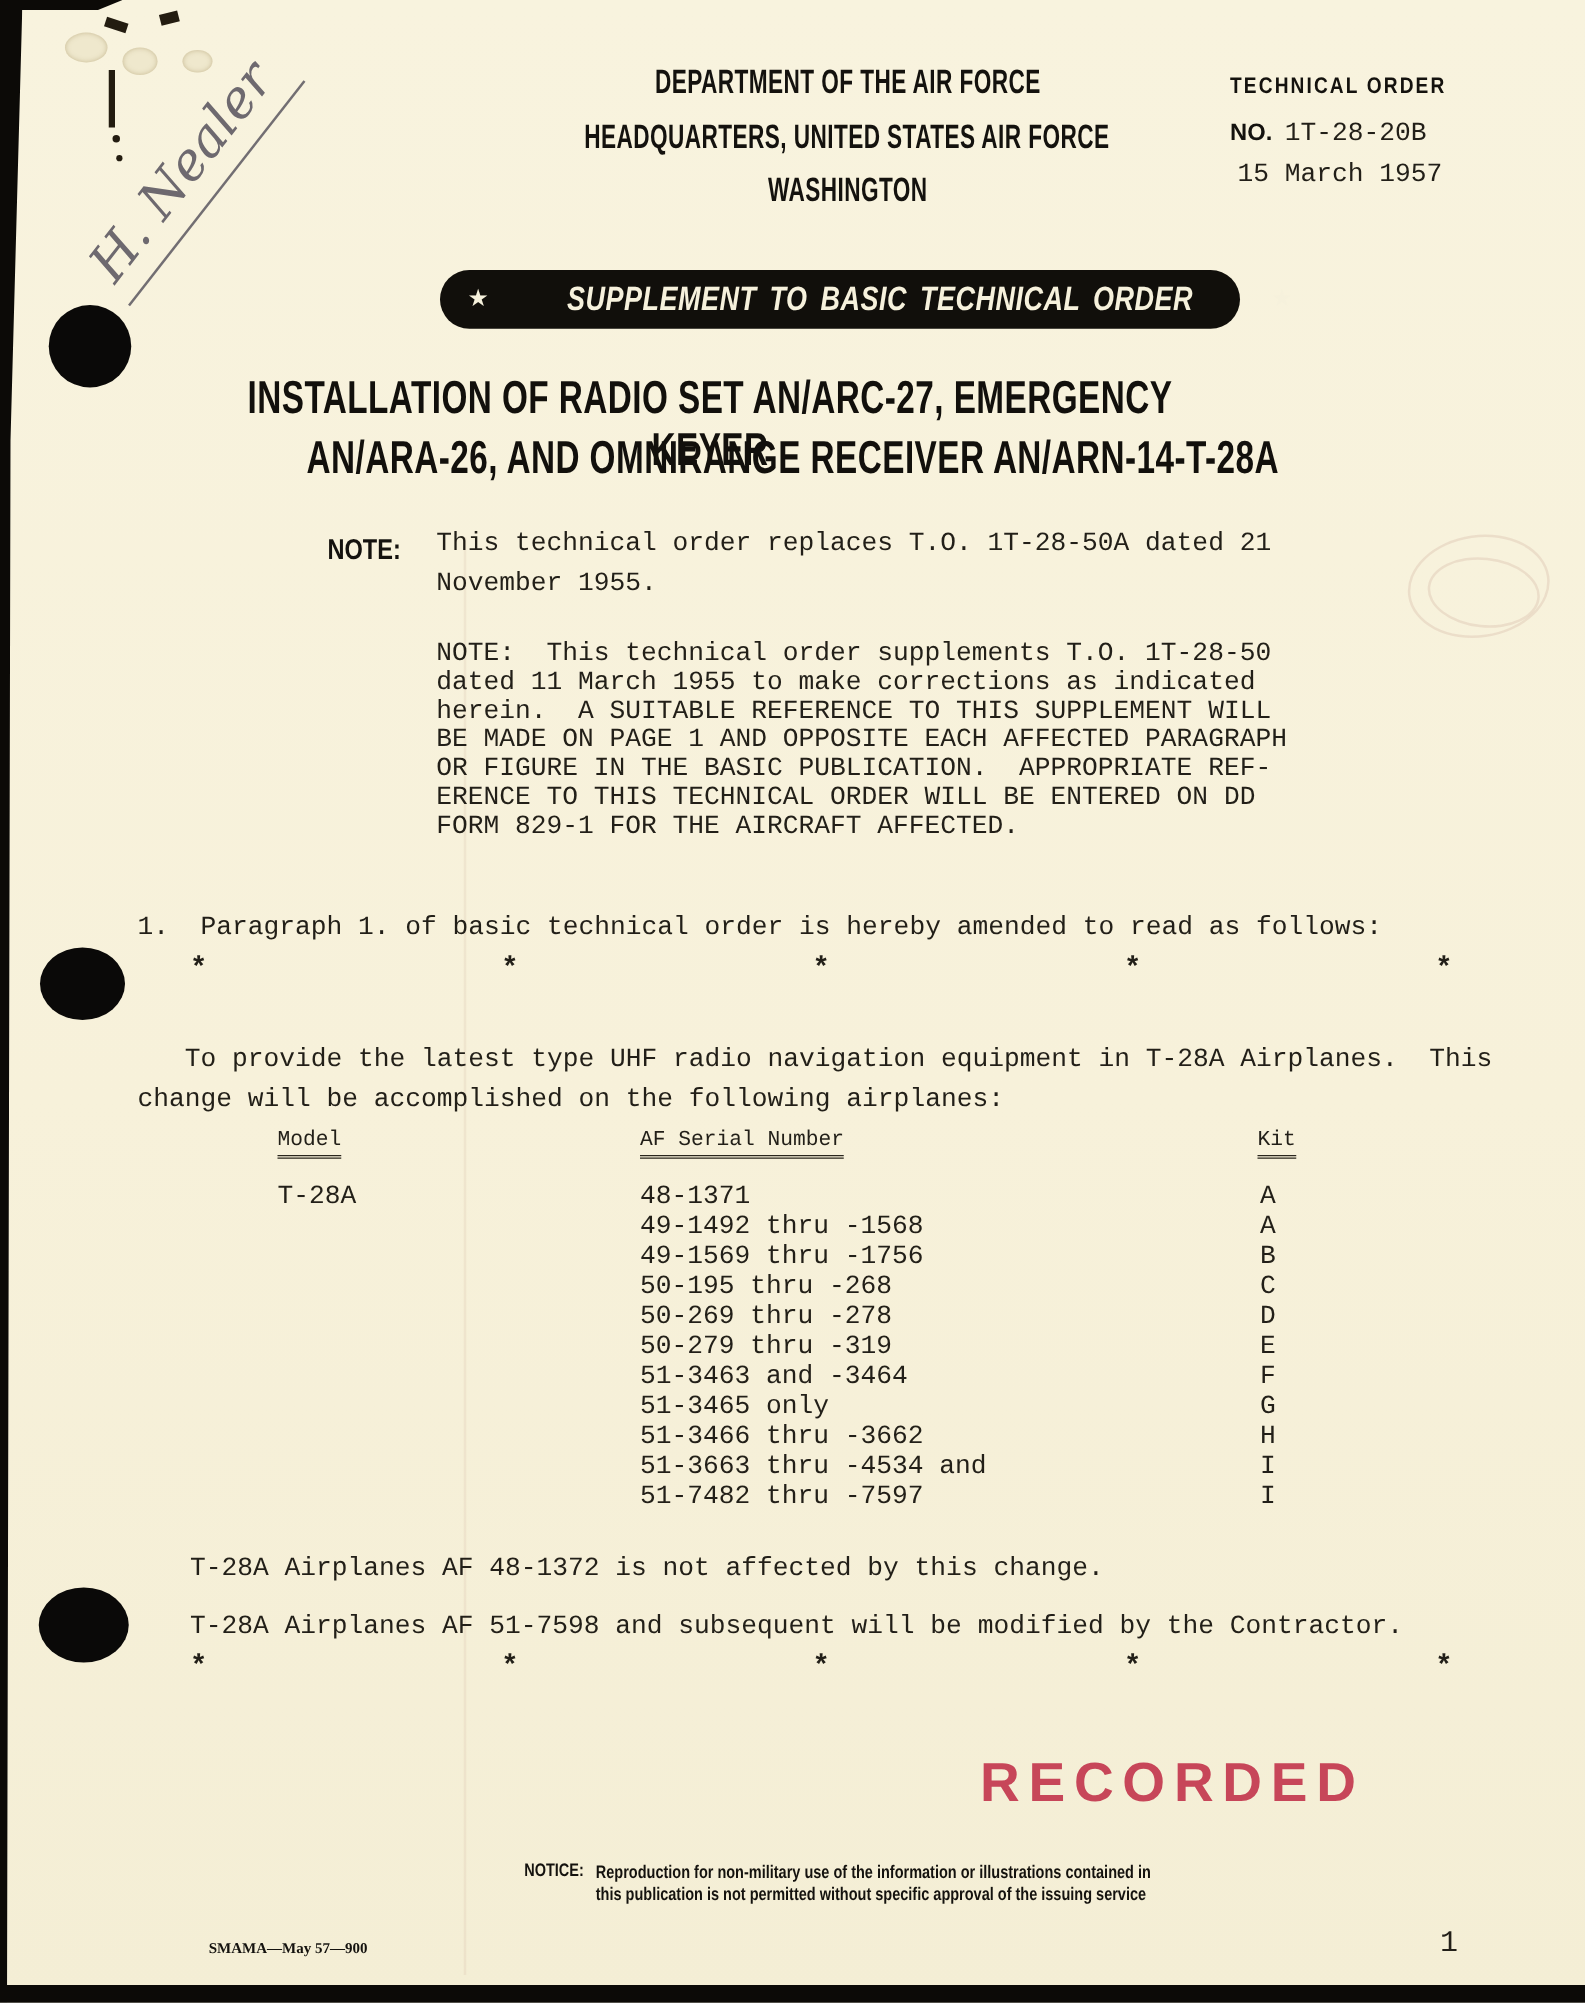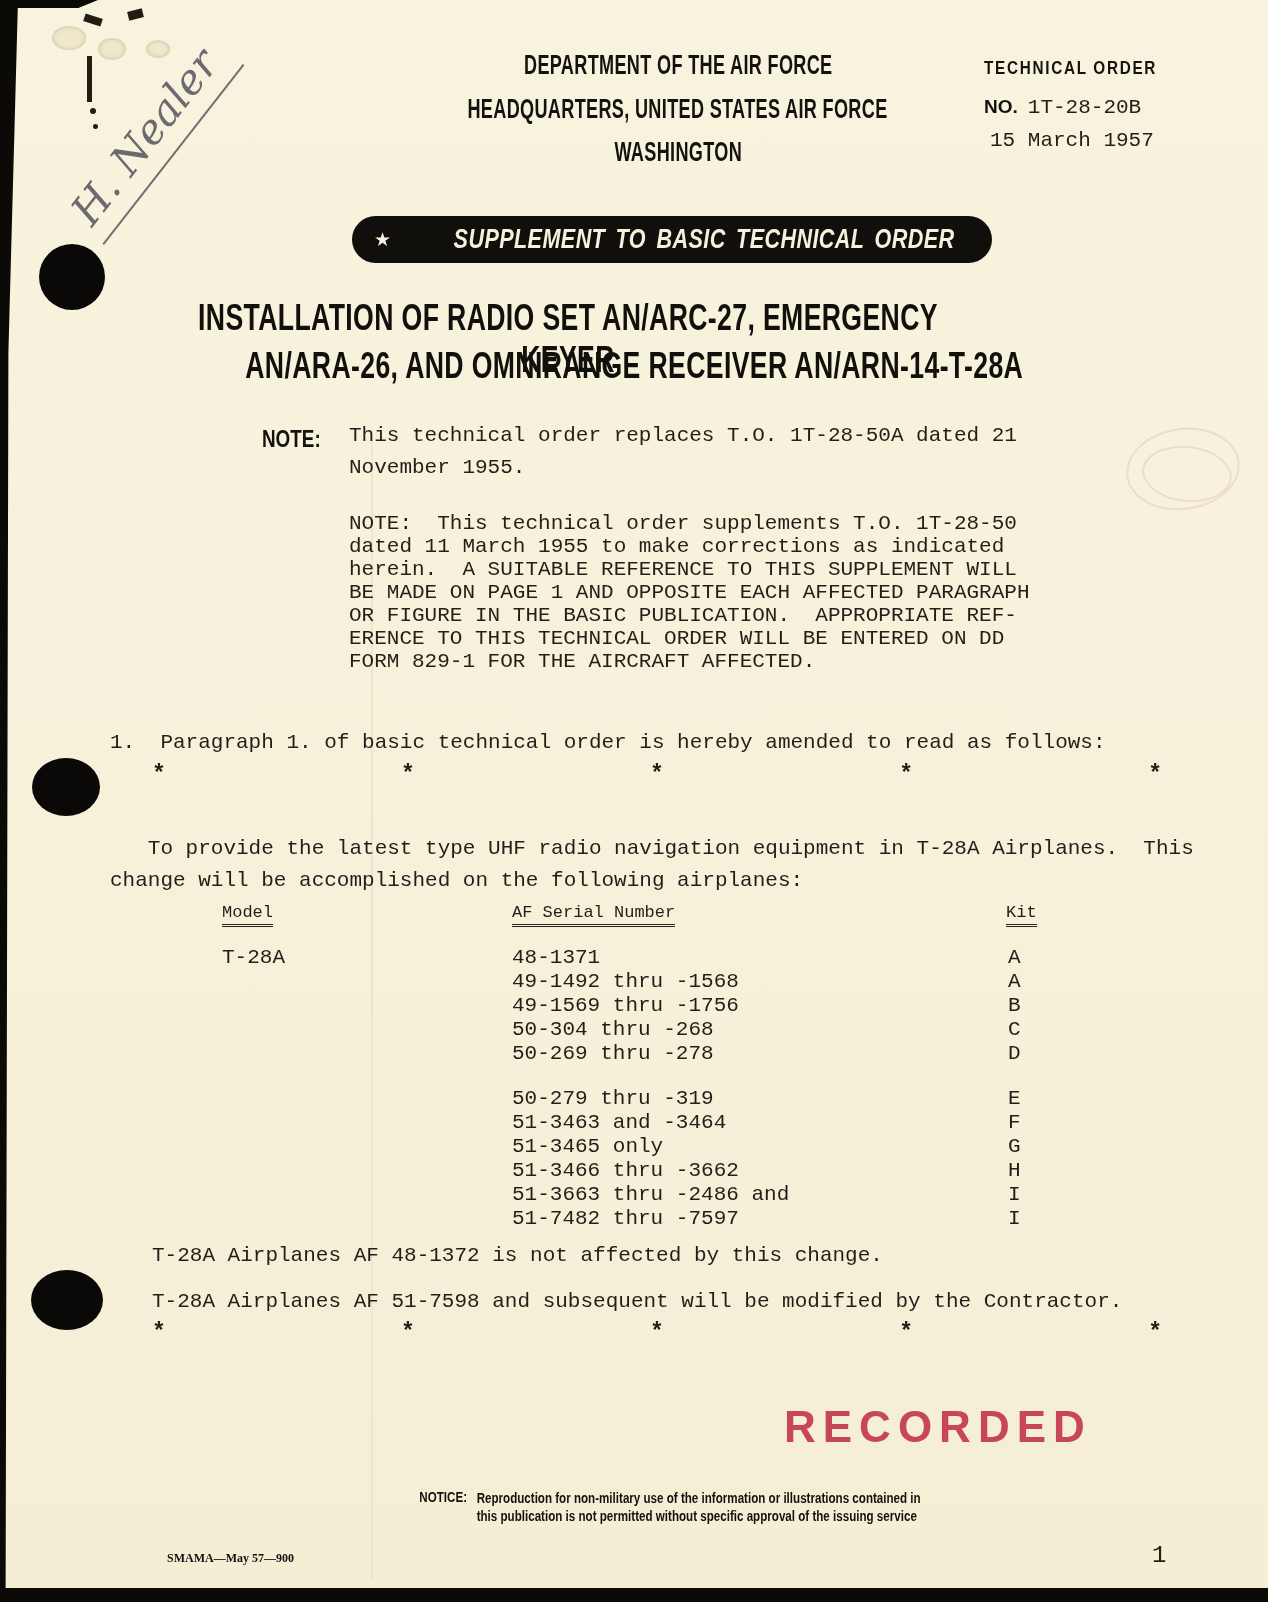--- a/index.html
+++ b/index.html
@@ -150,45 +150,45 @@
     </div>
       <div class="row mono" style="line-height:24px;">
       <span class="serial-cell">49-1492 thru -1568</span>
       <span>A</span>
     </div>
       <div class="row mono" style="line-height:24px;">
       <span class="serial-cell">49-1569 thru -1756</span>
       <span>B</span>
     </div>
       <div class="row mono" style="line-height:24px;">
-      <span class="serial-cell">50-304 thru -268</span>
+      <span class="serial-cell">50-195 thru -268</span>
       <span>C</span>
     </div>
       <div class="row mono" style="line-height:24px;">
       <span class="serial-cell">50-269 thru -278</span>
       <span>D</span>
     </div>
-      <div class="row mono" style="line-height:24px;margin-top:21px;">
+      <div class="row mono" style="line-height:24px;">
       <span class="serial-cell">50-279 thru -319</span>
       <span>E</span>
     </div>
       <div class="row mono" style="line-height:24px;">
       <span class="serial-cell">51-3463 and -3464</span>
       <span>F</span>
     </div>
       <div class="row mono" style="line-height:24px;">
       <span class="serial-cell">51-3465 only</span>
       <span>G</span>
     </div>
       <div class="row mono" style="line-height:24px;">
       <span class="serial-cell">51-3466 thru -3662</span>
       <span>H</span>
     </div>
       <div class="row mono" style="line-height:24px;">
-      <span class="serial-cell">51-3663 thru -2486 and</span>
+      <span class="serial-cell">51-3663 thru -4534 and</span>
       <span>I</span>
     </div>
       <div class="row mono" style="line-height:24px;">
       <span class="serial-cell">51-7482 thru -7597</span>
       <span>I</span>
     </div>
     </div>
 
   <div class="abs mono" style="left:152px;top:1240px;">T-28A Airplanes AF 48-1372 is not affected by this change.</div>
   <div class="abs mono" style="left:152px;top:1286px;">T-28A Airplanes AF 51-7598 and subsequent will be modified by the Contractor.</div>

